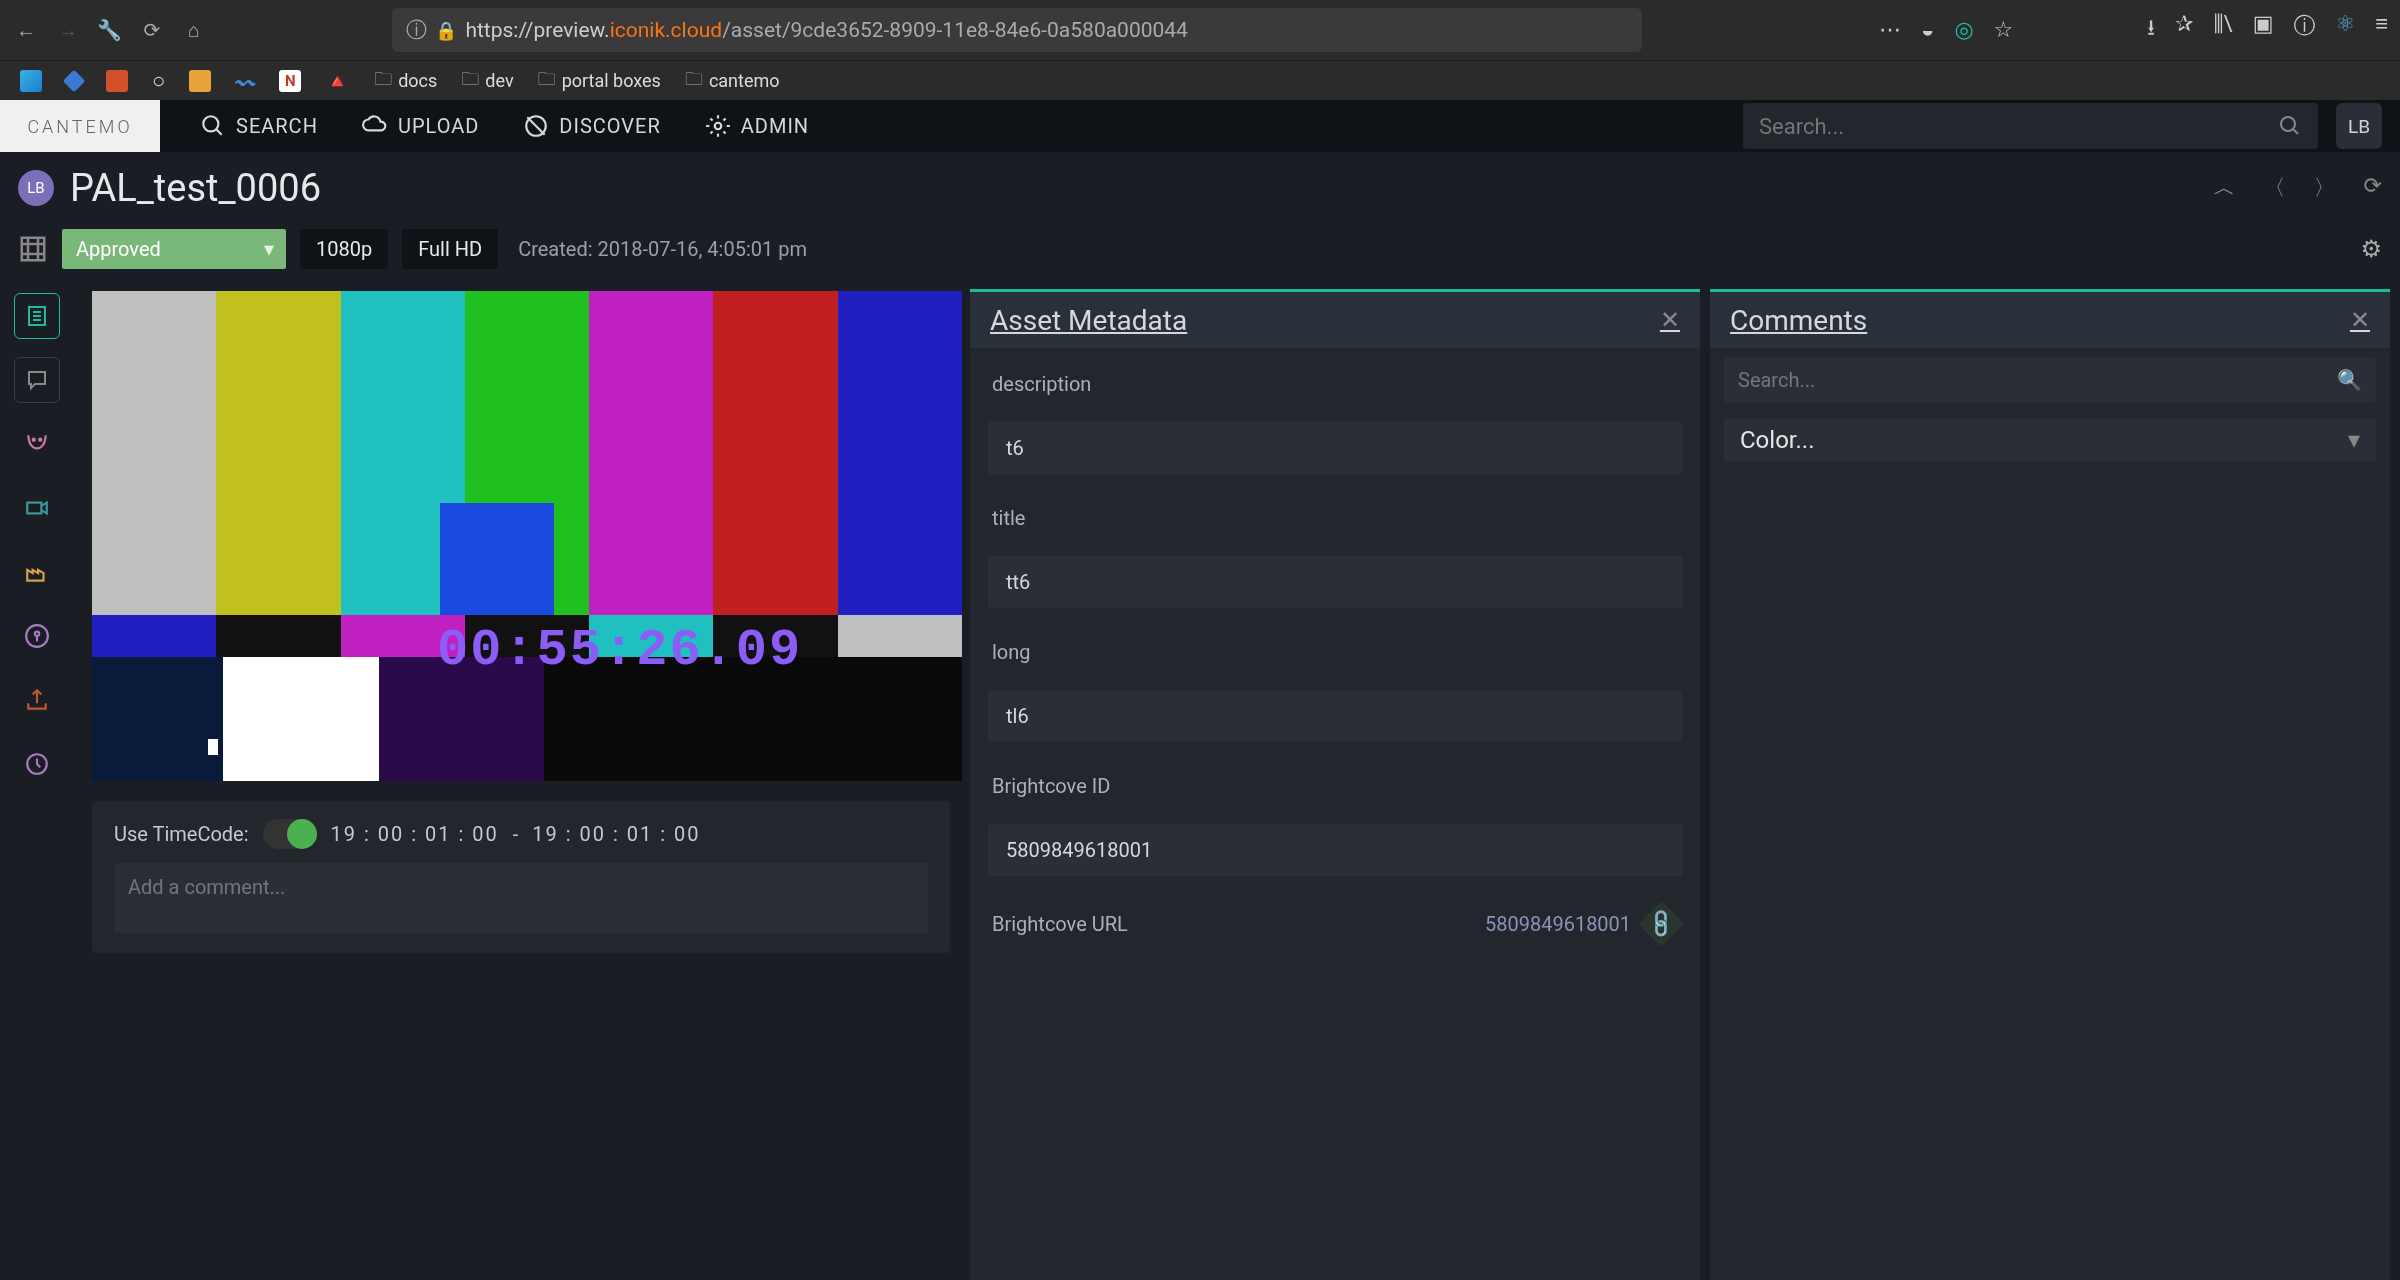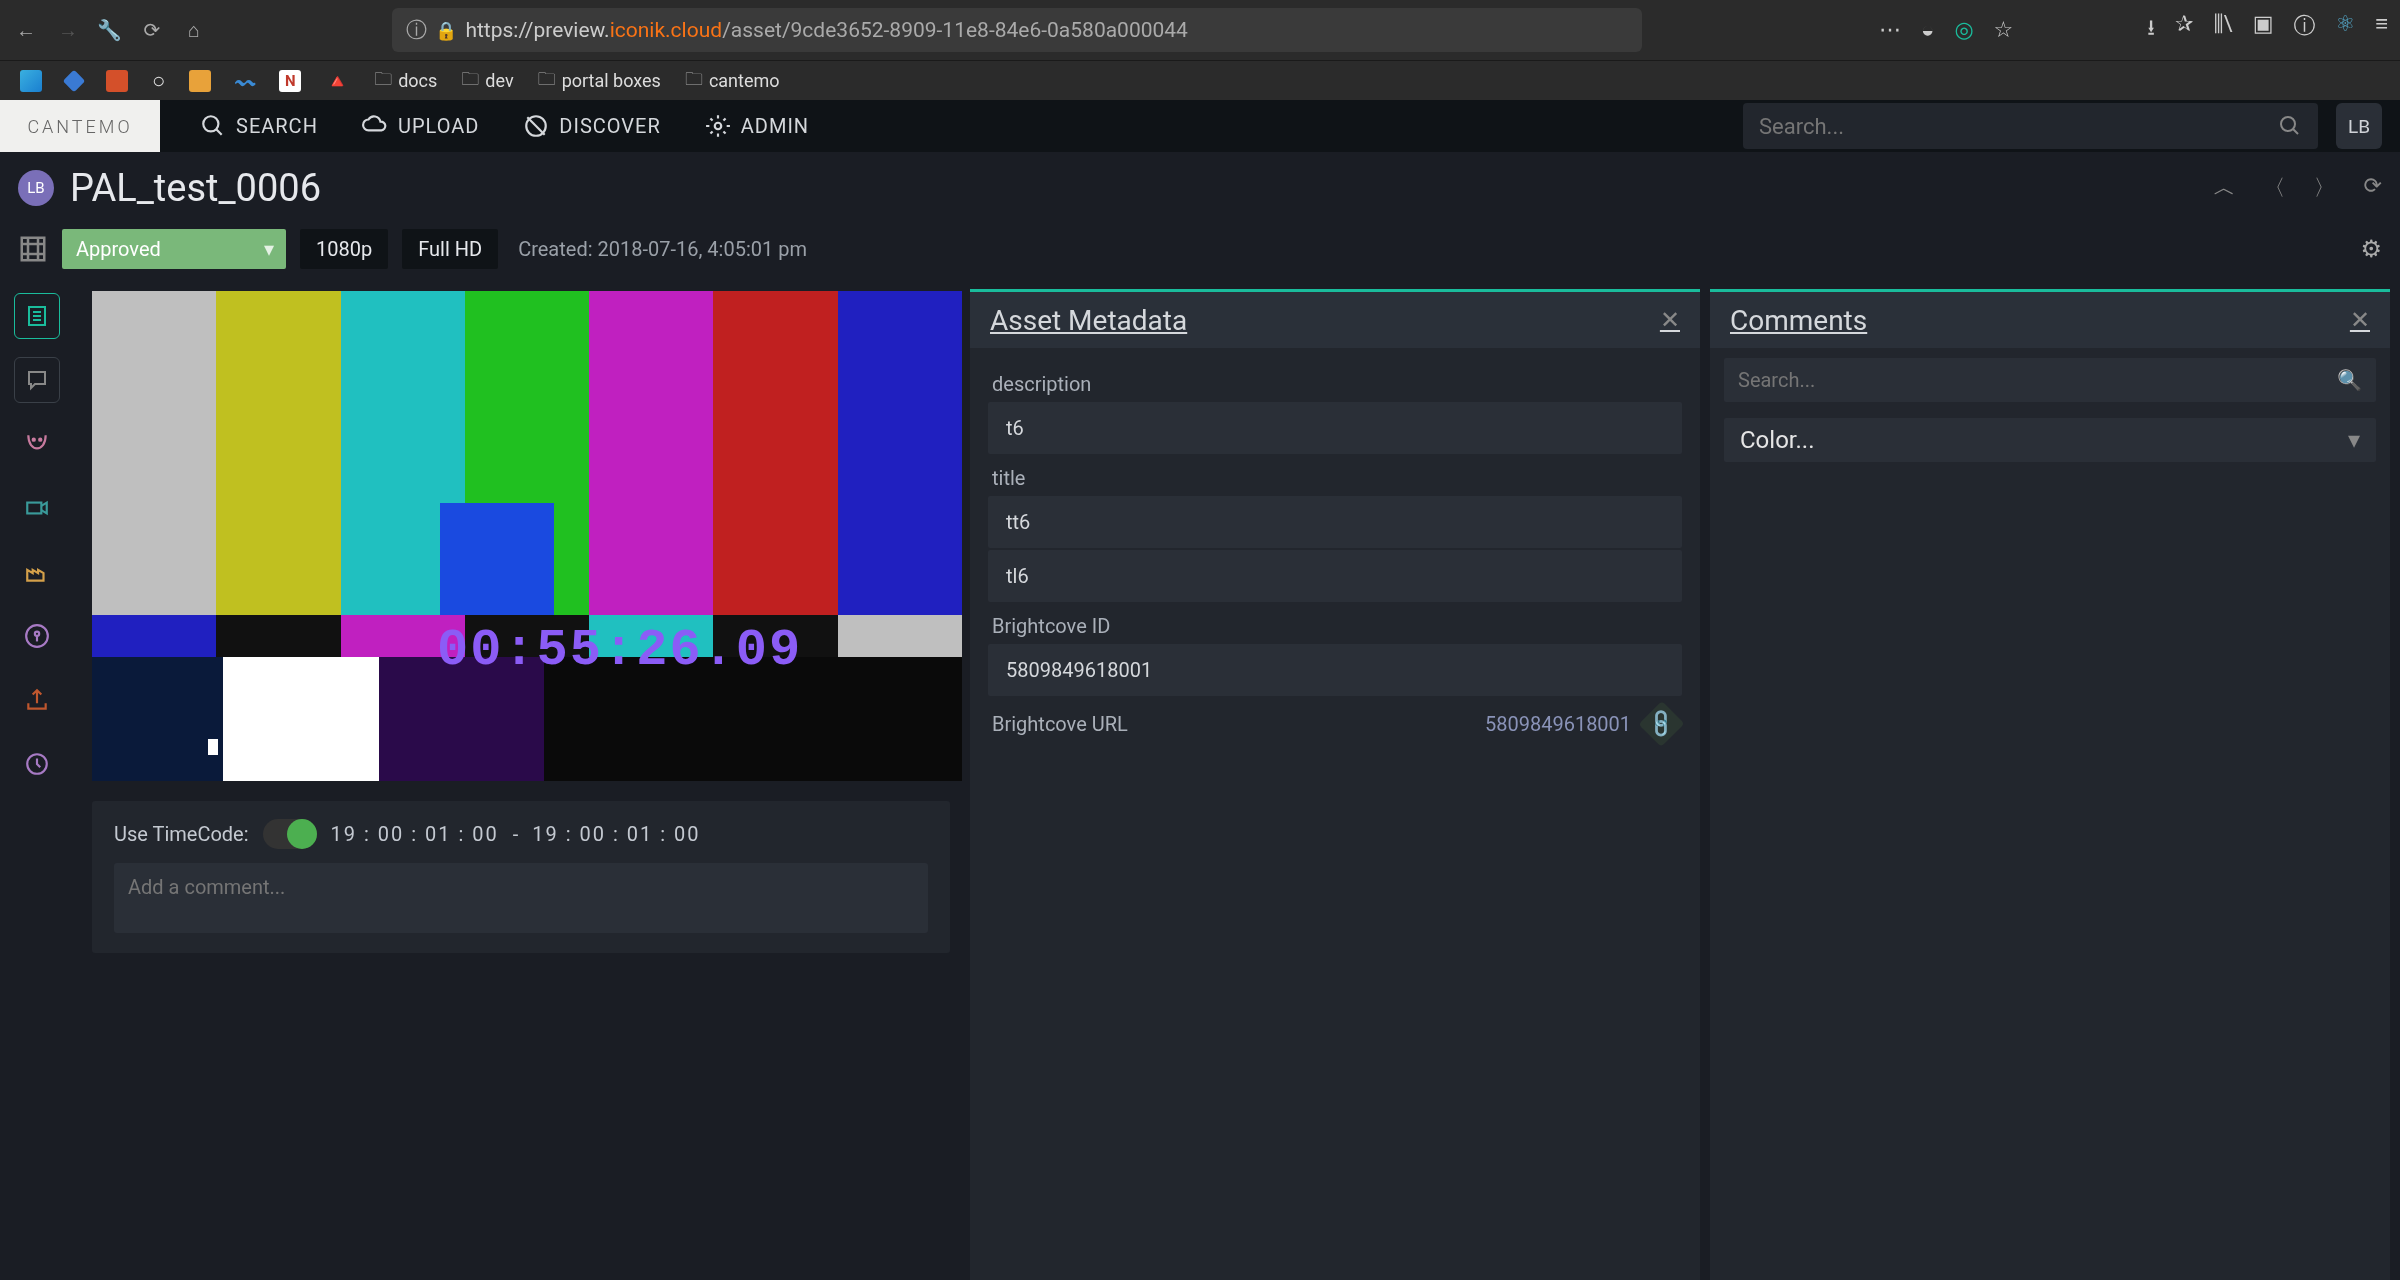--- a/index.html
+++ b/index.html
@@ -85,21 +85,21 @@
 .dot { width: 32px; height: 32px; border-radius: 50%; cursor: pointer; }
 .type-lbl { margin-left: 18px; color: #bbb; font-size: 18px; }
 .type-btn { width: 36px; height: 32px; border: 1px solid #444; border-radius: 3px; display: flex; align-items: center; justify-content: center; color: #888; cursor: pointer; }
 .type-btn.sel { border-color: #1abc9c; color: #1abc9c; background: #1f3832; }
 .submit-btn { margin-left: auto; height: 42px; padding: 0 24px; border: 1px solid #5a9a5a; color: #8ac88a; background: none; font-size: 18px; letter-spacing: 1px; cursor: pointer; border-radius: 2px; }
 
 
 .panel { flex: 1; background: #22262d; margin: 14px 10px 0 6px; display: flex; flex-direction: column; border-top: 3px solid #1abc9c; }
 .panel-head { height: 56px; background: #2a3039; display: flex; align-items: center; padding: 0 20px; font-size: 28px; color: #d5d8dc; text-decoration: underline; }
 .panel-head .close-x { margin-left: auto; color: #888; font-size: 24px; cursor: pointer; }
-.panel-body { padding: 14px 18px; display: flex; flex-direction: column; gap: 2px; overflow-y: auto; }
+.panel-body { padding: 14px 18px; display: flex; flex-direction: column; gap: 22px; overflow-y: auto; }
 .meta-label { font-size: 20px; color: #aab0b9; padding: 10px 4px 4px; }
 .meta-val { background: #2a2f37; padding: 14px 18px; font-size: 20px; color: #d5d8dc; border-radius: 2px; }
 .meta-url-row { display: flex; align-items: center; padding: 10px 4px; }
 .meta-url-row .url-lbl { font-size: 20px; color: #aab0b9; }
 .meta-url-row .url-val { margin-left: auto; color: #8a93b8; font-size: 20px; }
 .meta-url-row .link-ico { margin-left: 14px; color: #1abc9c; font-size: 20px; transform: rotate(-45deg); padding: 4px; border-radius: 4px; background: #2a3530;}
 
 
 .panel2 { width: 680px; background: #22262d; margin: 14px 10px 0 0; display: flex; flex-direction: column; border-top: 3px solid #1abc9c; }
 .panel2 .search-row { padding: 10px 14px; }
@@ -340,20 +340,21 @@
   <div class="panel">
     <div class="panel-head">
       <span>Asset Metadata</span>
       <span class="close-x">✕</span>
     </div>
     <div class="panel-body">
       <div class="meta-label">description</div>
       <div class="meta-val">t6</div>
       <div class="meta-label">title</div>
       <div class="meta-val">tt6</div>
+      <div class="meta-label">long</div>
       <div class="meta-val">tl6</div>
       <div class="meta-label">Brightcove ID</div>
       <div class="meta-val">5809849618001</div>
       <div class="meta-url-row">
         <span class="url-lbl">Brightcove URL</span>
         <span class="url-val">5809849618001</span>
         <span class="link-ico">🔗</span>
       </div>
     </div>
   </div>

